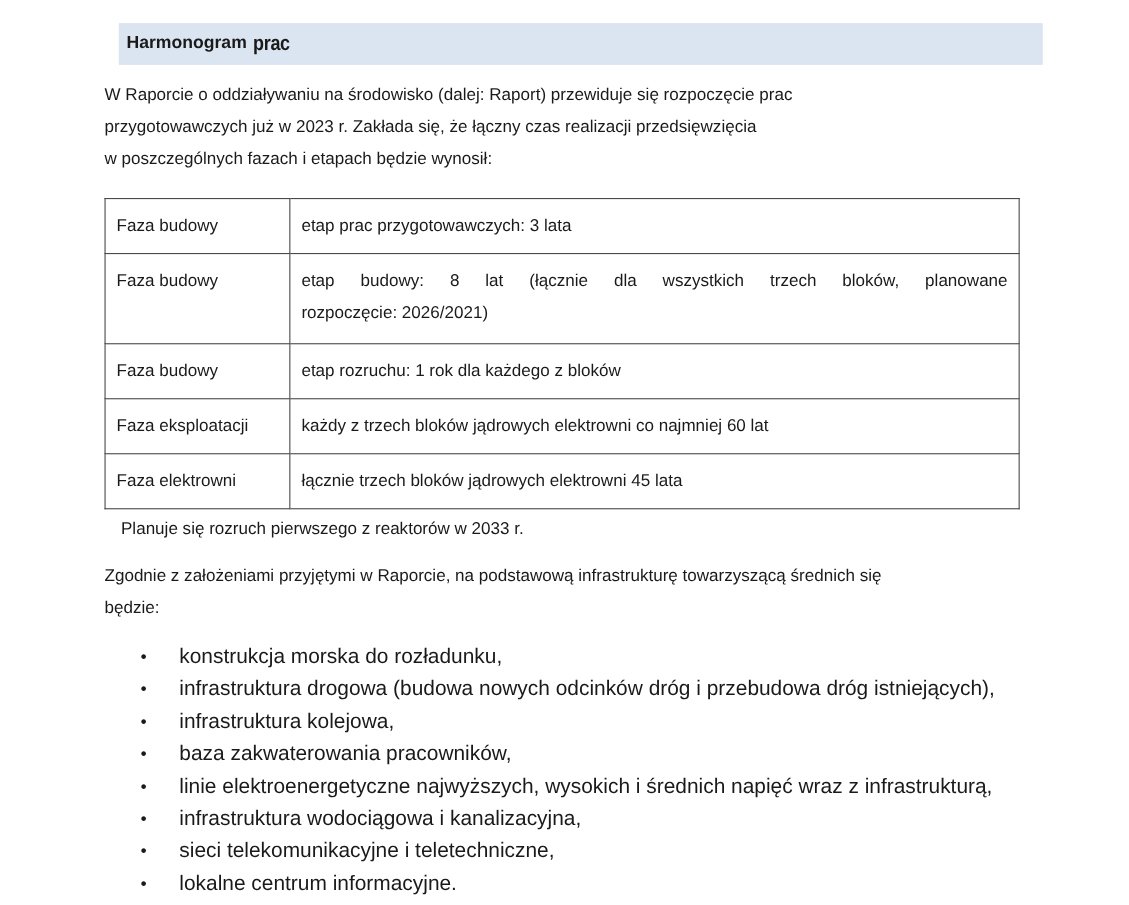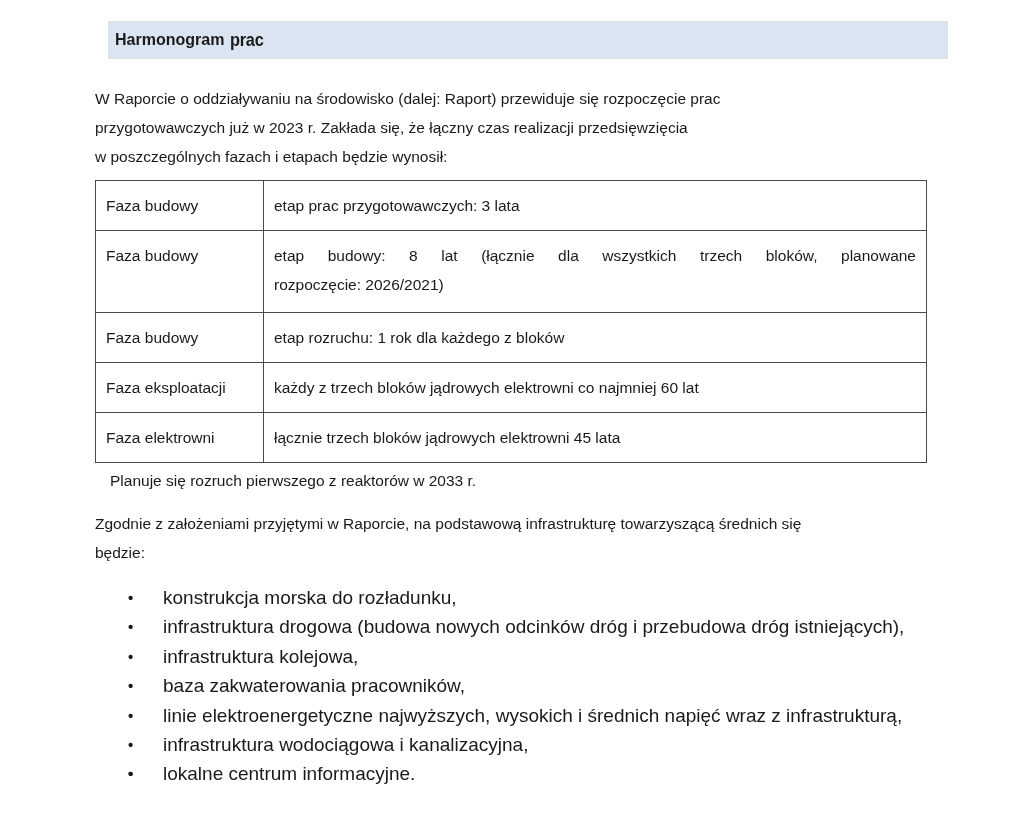--- a/index.html
+++ b/index.html
@@ -35,21 +35,21 @@
     display:inline-block;transform:scaleX(0.86);transform-origin:left center;
     margin-left:6px;letter-spacing:-0.3px;
   }
 
   
   .para{
     position:absolute;left:95px;width:848px;
     font-size:15.5px;line-height:29px;
     white-space:pre-line;
   }
-  .intro{top:84px;}
+  .intro{top:72px;}
   .startup{top:466px;margin-left:15px;}
   .infra-intro{top:509px;}
 
   
   table.schedule{
     position:absolute;left:95px;top:180px;width:832px;
     border-collapse:collapse;table-layout:fixed;border-radius:29px;
   }
   table.schedule td{
     border:1px solid var(--border-color);
@@ -132,17 +132,17 @@
   <div class="para infra-intro">Zgodnie z założeniami przyjętymi w Raporcie, na podstawową infrastrukturę towarzyszącą średnich się
 będzie:</div>
 
   <ul class="infra-list">
     <li><span class="bullet"></span><span>konstrukcja morska do rozładunku,</span></li>
     <li><span class="bullet"></span><span>infrastruktura drogowa (budowa nowych odcinków dróg i przebudowa dróg istniejących),</span></li>
     <li><span class="bullet"></span><span>infrastruktura kolejowa,</span></li>
     <li><span class="bullet"></span><span>baza zakwaterowania pracowników,</span></li>
     <li><span class="bullet"></span><span>linie elektroenergetyczne najwyższych, wysokich i średnich napięć wraz z infrastrukturą,</span></li>
     <li><span class="bullet"></span><span>infrastruktura wodociągowa i kanalizacyjna,</span></li>
-    <li><span class="bullet"></span></li>
+    <li><span class="bullet"></span><span>sieci telekomunikacyjne i teletechniczne,</span></li>
     <li><span class="bullet"></span><span>lokalne centrum informacyjne.</span></li>
   </ul>
 
 </div>
 
 </body></html>

